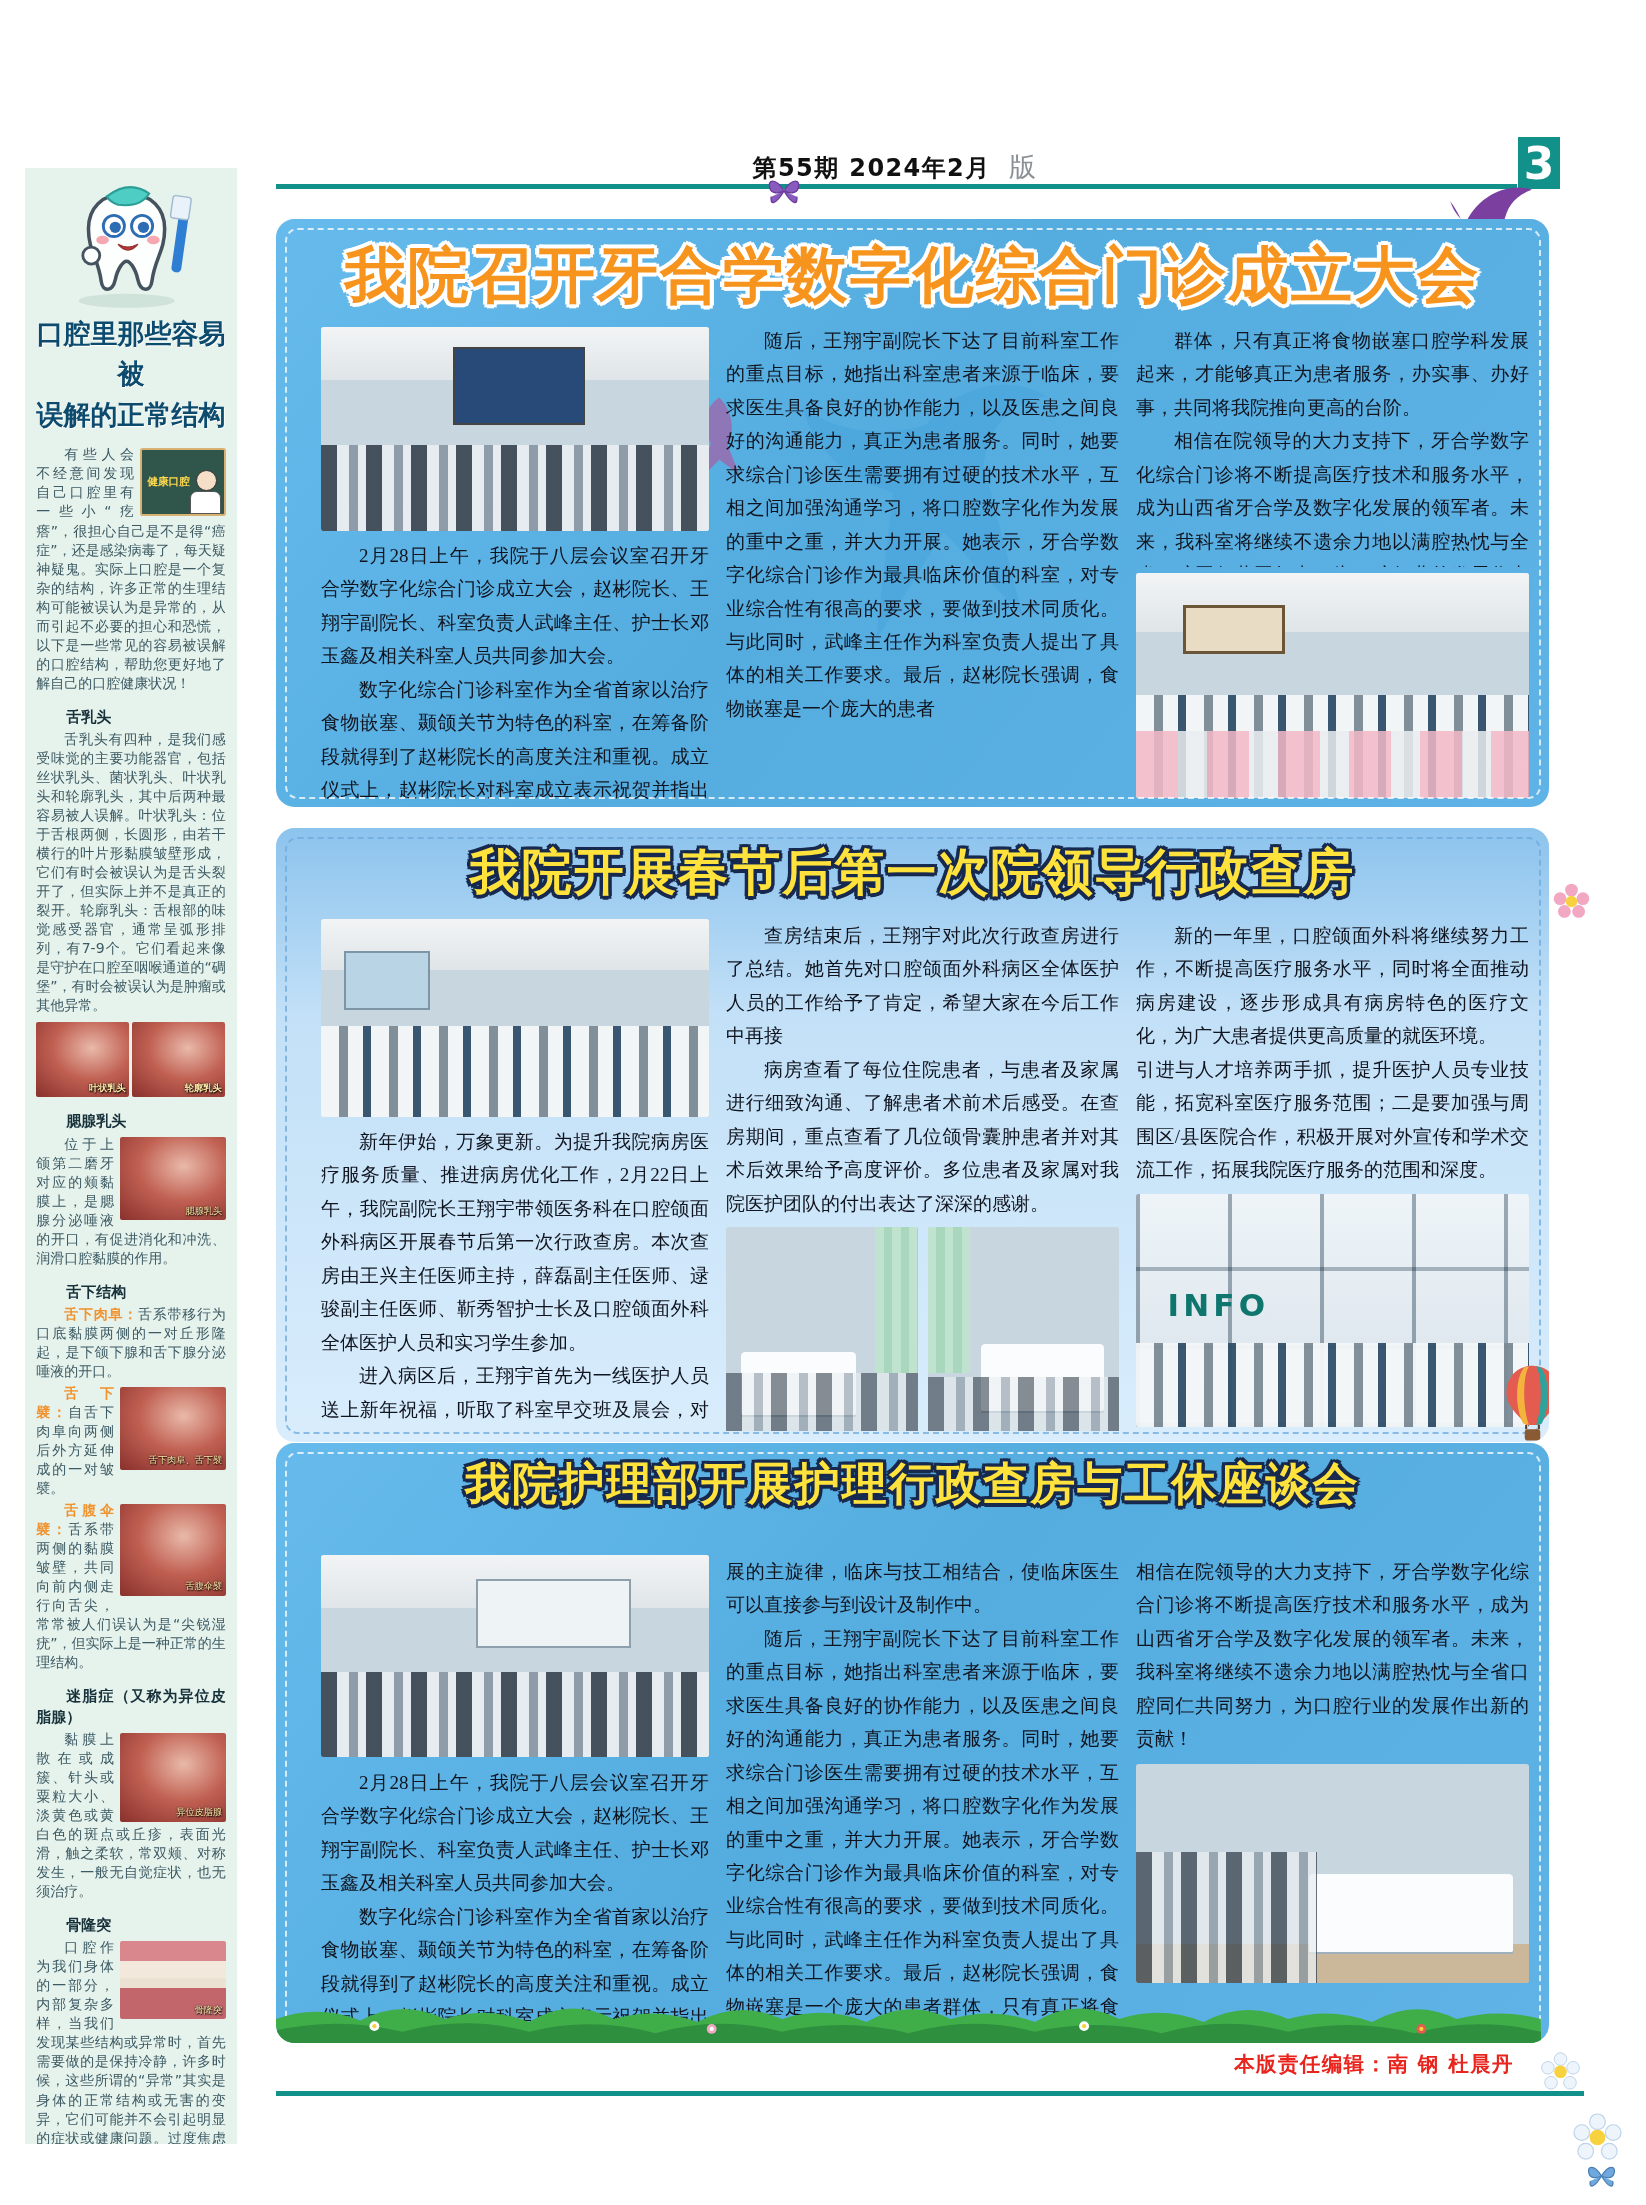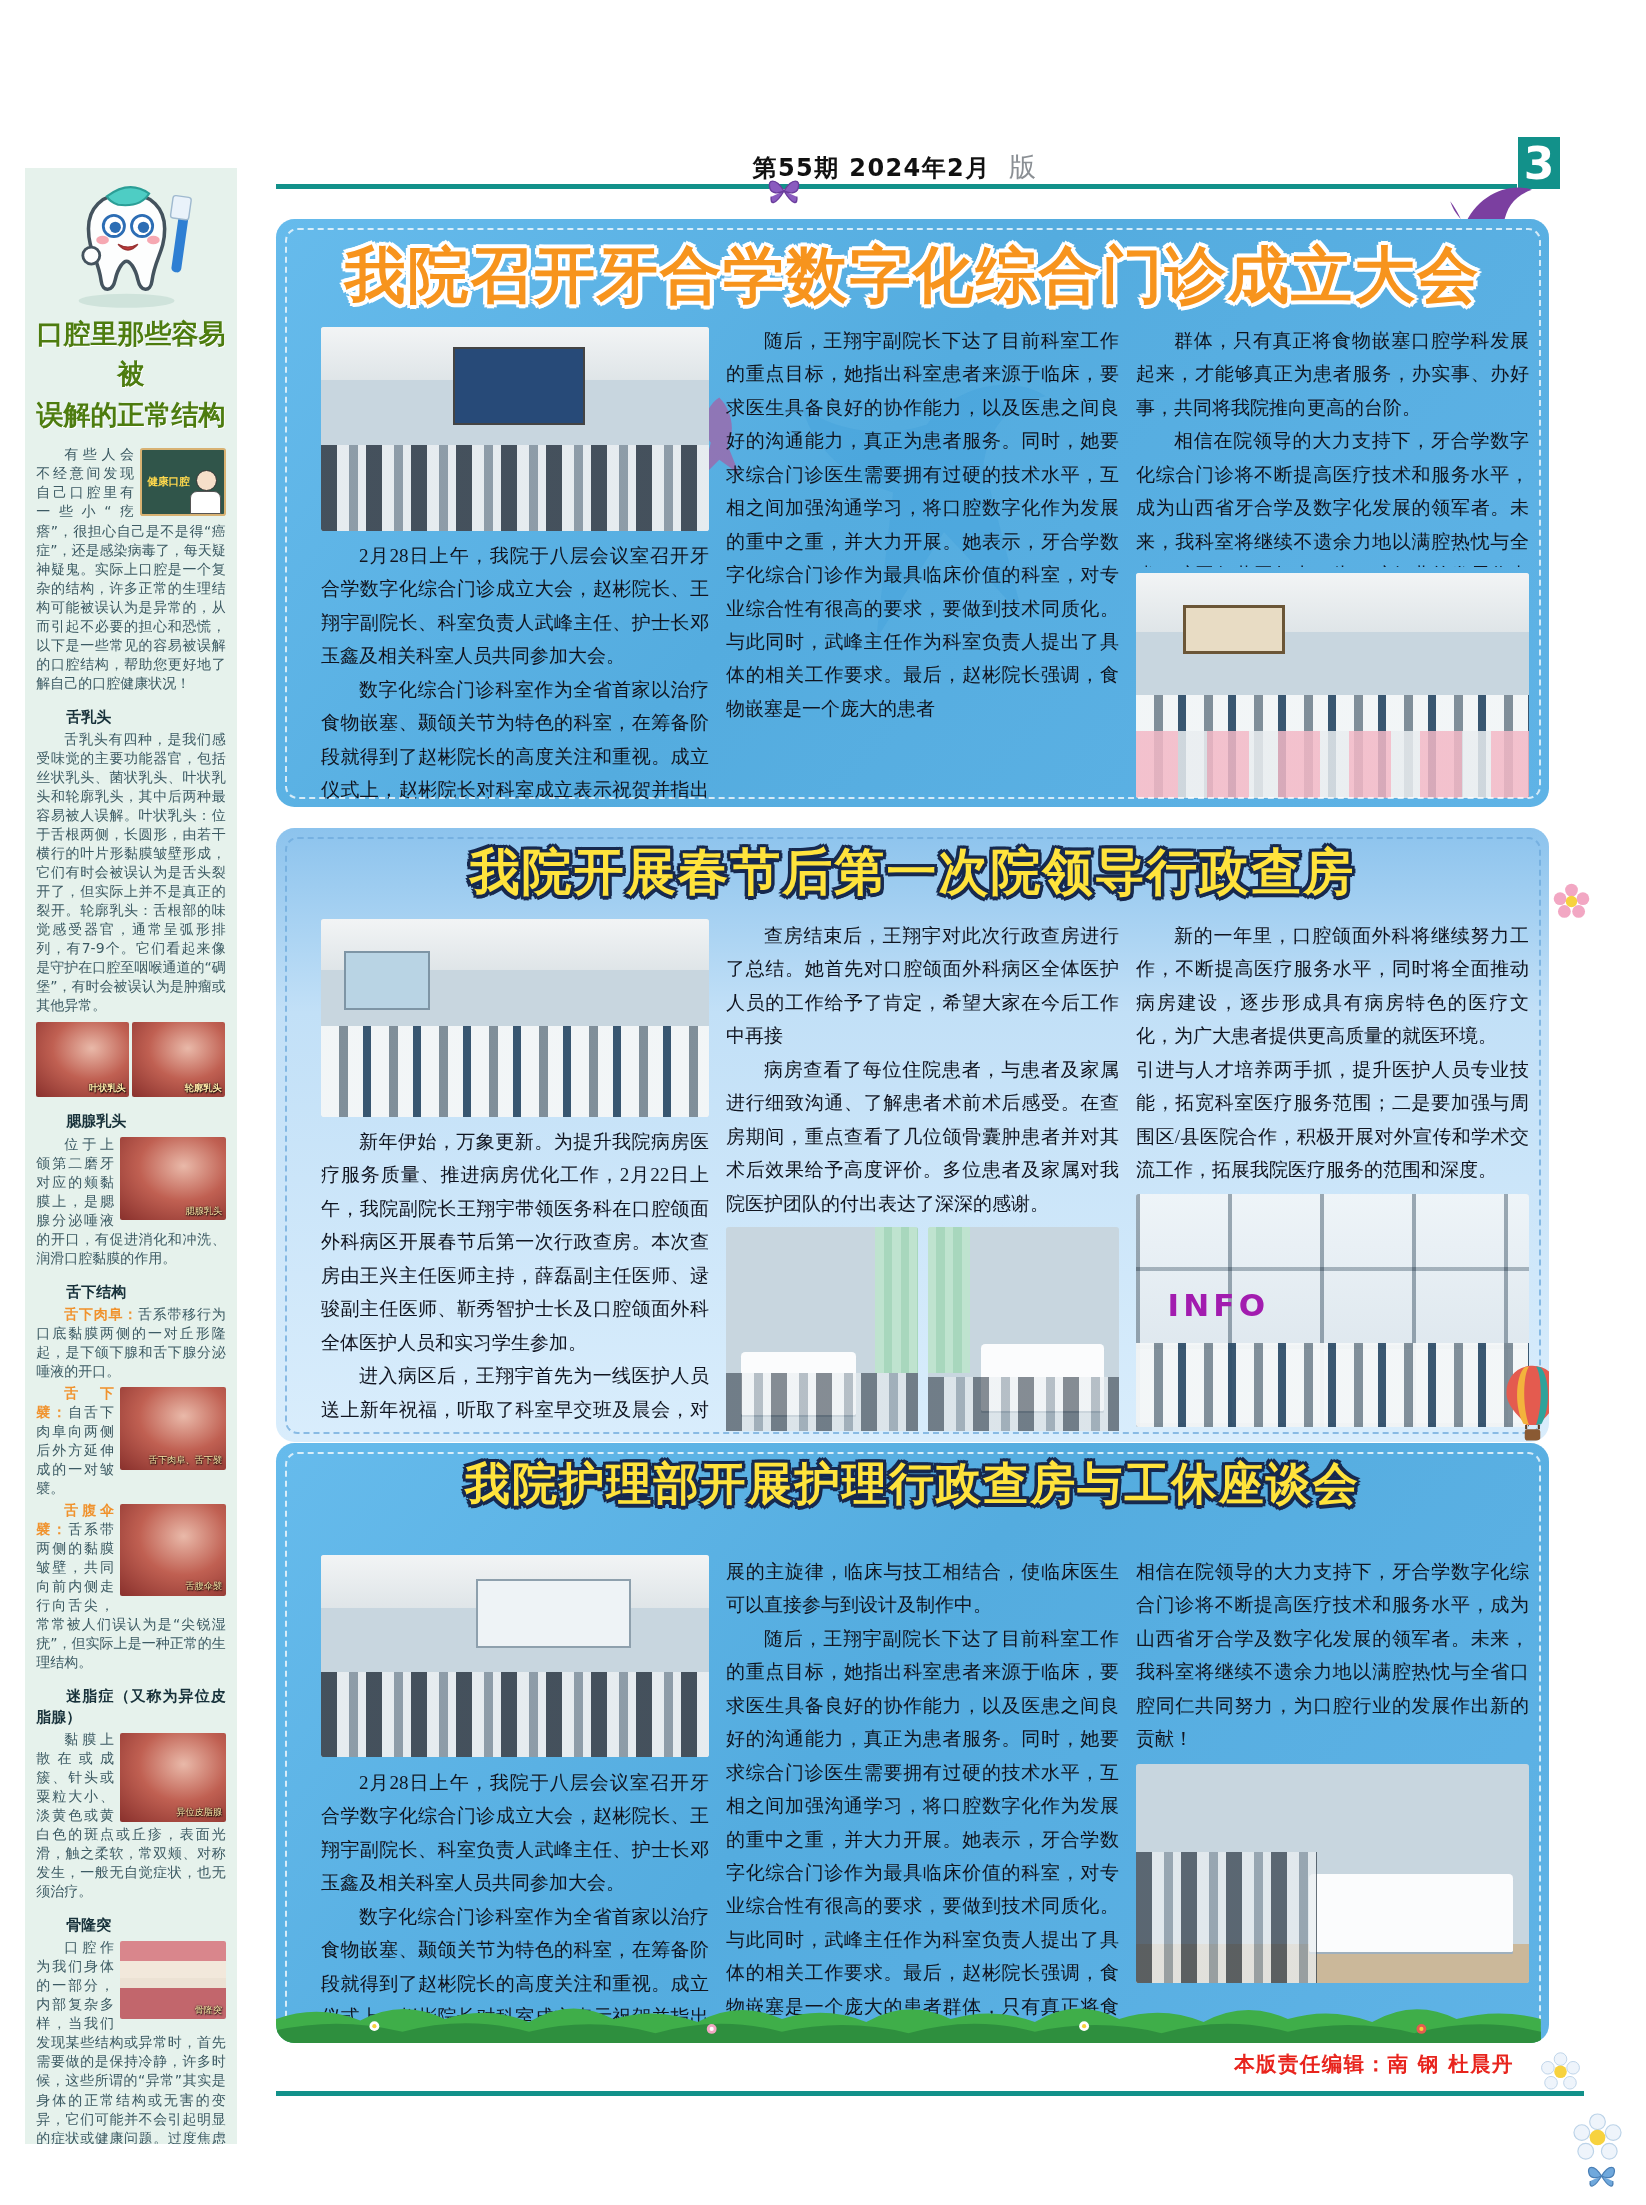--- a/index.html
+++ b/index.html
@@ -12,21 +12,21 @@
   .edition-label { color:#8a8f94; font-weight:normal; margin-left:18.4px; font-size:27px; }
   .teal-rule-top { position:absolute; left:276px; top:184px; width:1241px; height:5px; background:#12918a; }
   .page-badge { position:absolute; left:1518px; top:137px; width:42px; height:52px; background:#12918a;
     color:#fff; font-size:44px; font-weight:bold; display:flex; align-items:center; justify-content:center; }
   .teal-rule-bottom { position:absolute; left:276px; top:2091px; width:1308px; height:5px; background:#12918a; }
 
   
   .sidebar { position:absolute; left:25px; top:168px; width:212px; height:1976px;
     background:#e6f2ec; padding:10px 11.3px; overflow:hidden; }
   .sb-mascot { display:block; margin:4.2px auto 1.4px; }
-  .sb-title { text-align:center; font-size:27px; font-weight:bold; color:#4d7c0f; line-height:1.5;
+  .sb-title { text-align:center; font-size:27px; font-weight:bold; color:#0c4a6e; line-height:1.5;
     text-shadow:0.7px 0.7px 0 #fff; margin:5.7px 0 10px; }
   .sb-text { font-size:14px; line-height:1.36; color:#3c5a63; text-align:justify; }
   .sb-text p { text-indent:2em; margin-bottom:2.8px; }
   .sb-head { font-size:15px; font-weight:bold; color:#17313a; text-indent:2em; margin:14px 0 2.8px; }
   .sb-orange { color:#f0922d; font-weight:bold; }
   .inset-cartoon { float:right; width:86px; height:68px; background:#30554a; border:2.8px solid #d8b273;
     border-radius:2.8px; margin:2.8px 0 2.8px 5.7px; position:relative; }
   .inset-cartoon .board-label { position:absolute; left:5.7px; top:24px; color:#ffd94d; font-size:10.6px; font-weight:bold; }
   .inset-cartoon .doc-head { position:absolute; right:7px; top:20px; width:21px; height:21px; border-radius:50%; background:#f6dfc9; border:1.4px solid #333; }
   .inset-cartoon .doc-body { position:absolute; right:2.8px; top:41px; width:31px; height:22.6px; border-radius:7px 7px 0 0; background:#fff; border:1.4px solid #555; }
@@ -64,21 +64,21 @@
   .crowd { position:absolute; left:0; right:0; bottom:0; height:42%;
     background:repeating-linear-gradient(90deg,#36424e 0 15.6px, #e9eef1 15.6px 28px, #8796a2 28px 37px, #e9eef1 37px 45px); opacity:.9; }
   .crowd-light { position:absolute; left:0; right:0; bottom:0; height:46%;
     background:repeating-linear-gradient(90deg,#f4f7f8 0 18.4px, #7c8b96 18.4px 27px, #f4f7f8 27px 42px, #31506b 42px 50px); opacity:.95; }
   .tables { position:absolute; left:0; right:0; bottom:0; height:30%;
     background:repeating-linear-gradient(90deg,#f3b8c6 0 42px, #e9edf0 42px 71px); opacity:.85; }
   .glass { position:absolute; inset:0;
     background:linear-gradient(#eef4f8,#d7e2ea),
     repeating-linear-gradient(90deg, rgba(90,110,125,.55) 0 4.2px, transparent 4.2px 92px),
     repeating-linear-gradient(0deg, rgba(90,110,125,.45) 0 4.2px, transparent 4.2px 78px); background-blend-mode:multiply; }
-  .info-word { position:absolute; left:8%; top:40%; font-size:31px; font-weight:bold; color:#a21caf; letter-spacing:4.2px;
+  .info-word { position:absolute; left:8%; top:40%; font-size:31px; font-weight:bold; color:#0f766e; letter-spacing:4.2px;
     font-family:"DejaVu Sans", sans-serif; }
   .bed { position:absolute; background:#fbfcfd; border-radius:4.2px 4.2px 1.4px 1.4px; box-shadow:0 2.1px 0 #9fb0bd; }
   .curtain { position:absolute; top:0; bottom:30%; width:22%; background:repeating-linear-gradient(90deg,#bfe3cf 0 8.5px,#a8d7bd 8.5px 17px); }
   .floorband { position:absolute; left:0; right:0; bottom:0; height:18%; background:#cbb89a; }
   .wallpic { position:absolute; background:#e8dcc4; border:3.5px solid #6b5637; }
 
   
   .grass { position:absolute; left:0; right:0; bottom:0; height:52px; z-index:5; }
   .decor { position:absolute; pointer-events:none; }
   .editor-credit { position:absolute; left:849px; top:2050px; width:665px; text-align:right;

